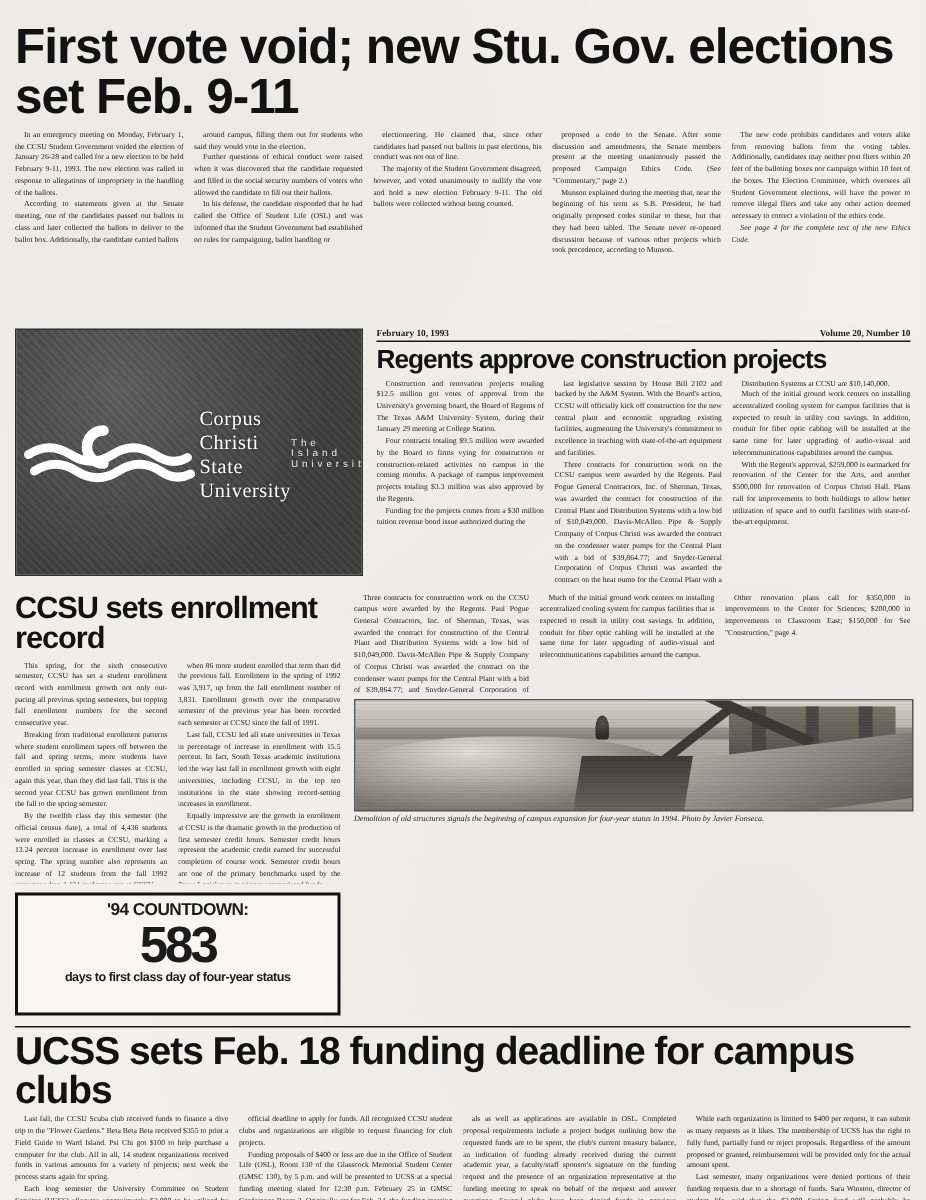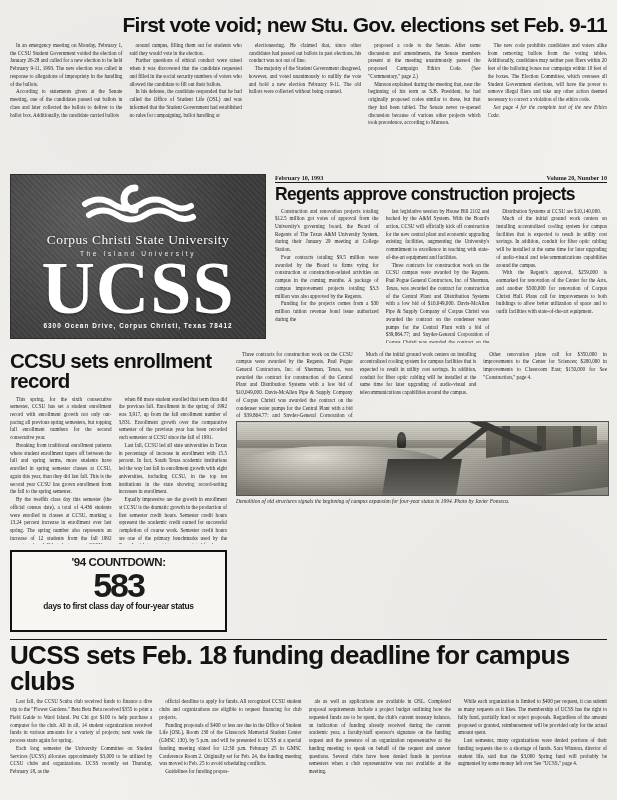--- a/index.html
+++ b/index.html
@@ -43,37 +43,37 @@
     color:#1e1e1e;
   }
   .body-col p{margin:0;text-indent:6px;}
   .body-col p.first{text-indent:6px;}
   .jump{font-style:italic;}
   .cols{display:flex;}
   .cols > div{box-sizing:border-box;}
 
   
   #lead{padding:14px 10px 0 10px;}
-  #lead .hl{font-size:21px;text-align:right;}
+  #lead .hl{font-size:33px;}
   #lead-cols{margin-top:7px;}
   #lead-cols > div{padding-right:7px;}
   #lead-cols > div:last-child{padding-right:0;}
 
   
   #mast-wrap{
     display:flex;align-items:flex-start;
     padding:0 10px;margin-top:9px;
   }
   #masthead{
-    width:256px;height:165px;
+    width:232px;height:165px;
     background:
       repeating-linear-gradient(46deg, rgba(255,255,255,0.035) 0 2px, rgba(0,0,0,0.05) 2px 4px),
       radial-gradient(circle at 30% 25%, #5d5d5d, #3c3c3c 70%);
     position:relative;
-    display:flex;flex-direction:column;align-items:center;
+    display:flex;flex-direction:row;align-items:center;
     overflow:hidden;
     border:1px solid #2f2f2f;
     box-sizing:border-box;
   }
   #wave-logo{margin-top:9px;}
   #mast-uni{
     color:#fff;font-family:"Liberation Serif", serif;
     font-size:13.5px;letter-spacing:0.4px;margin-top:2px;
     text-shadow:0 0 2px rgba(0,0,0,.5);
   }

